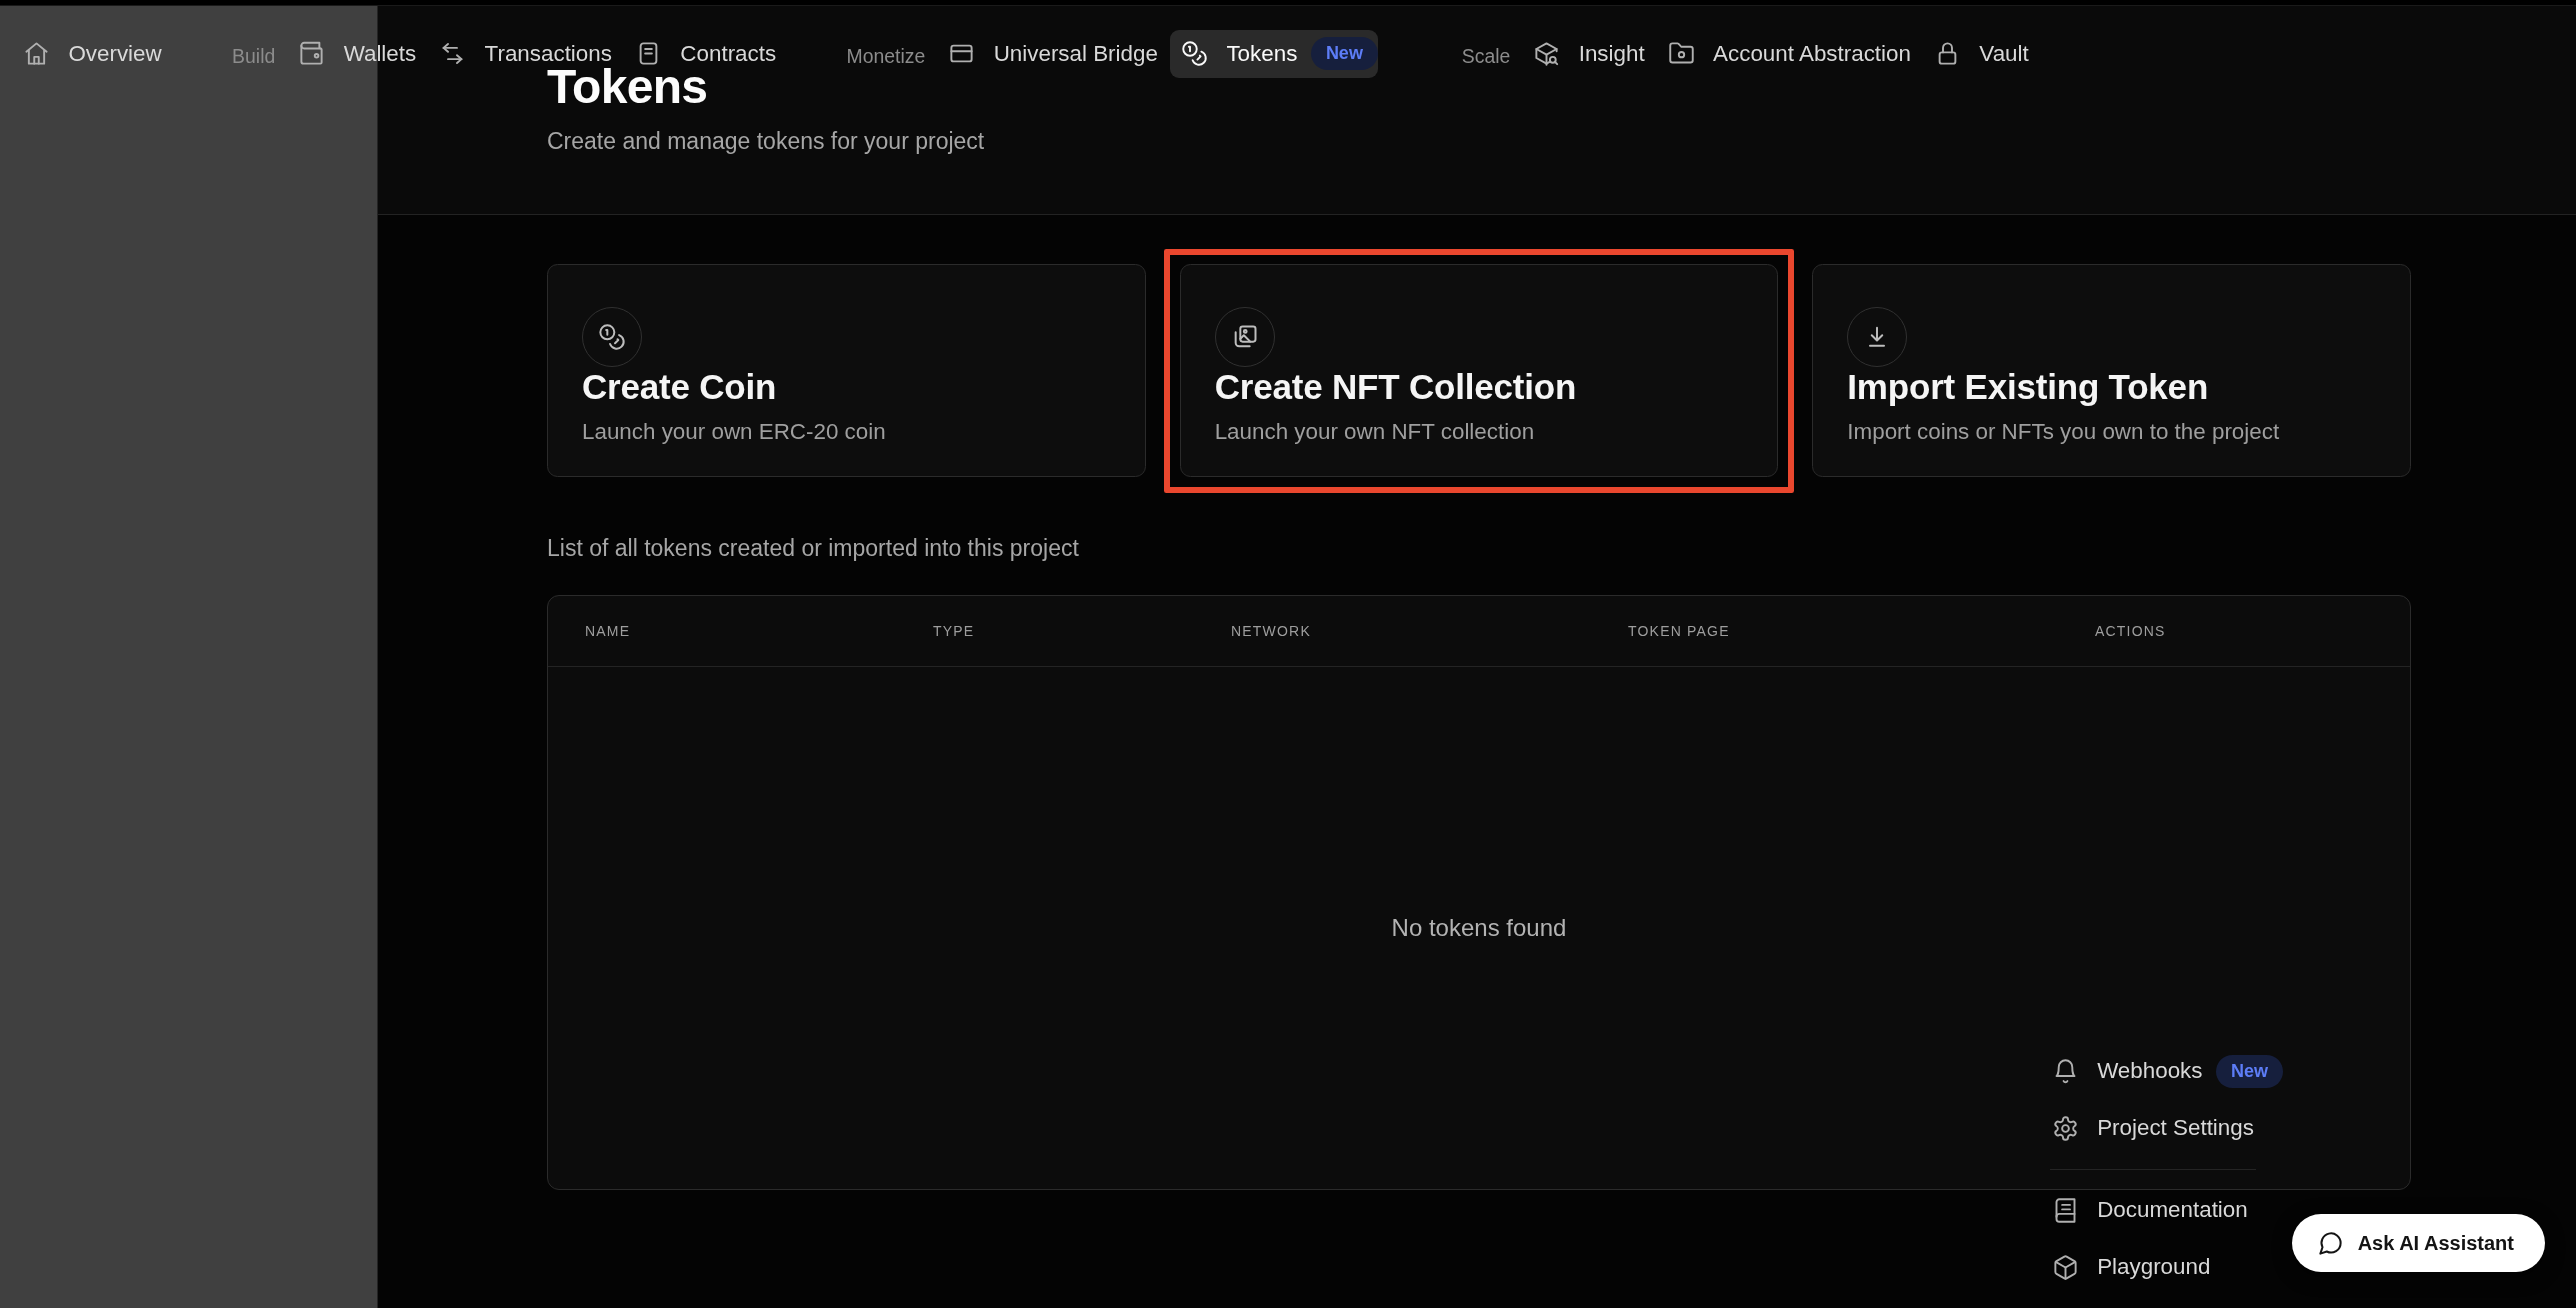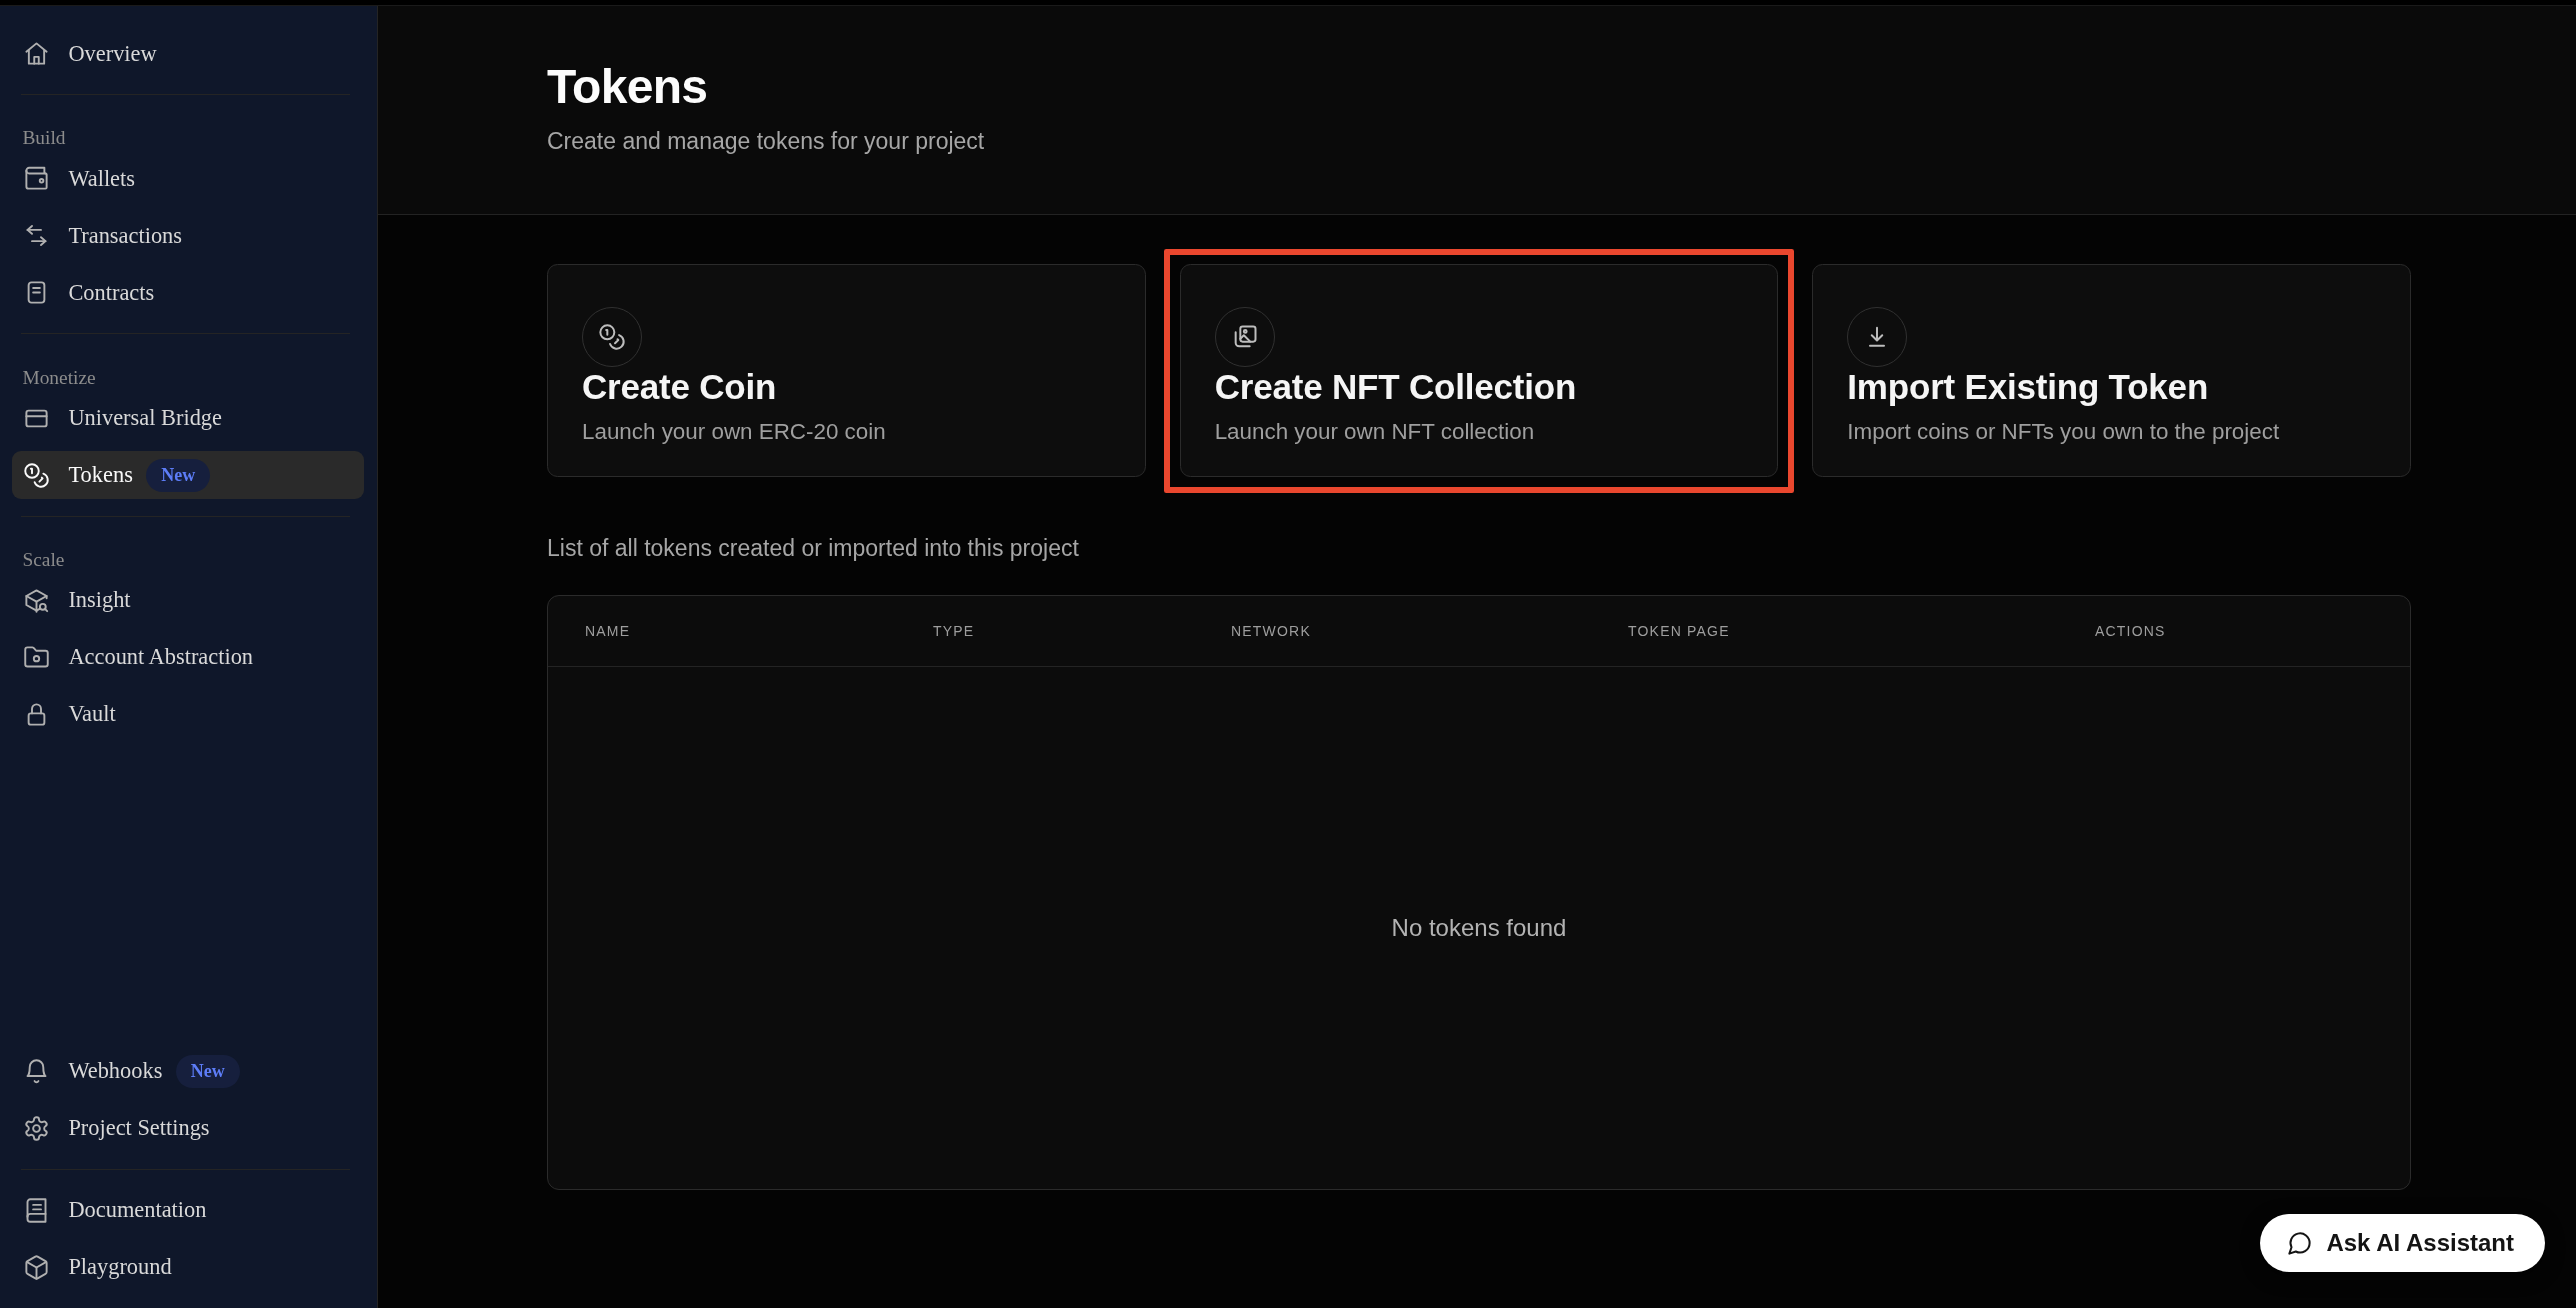--- a/index.html
+++ b/index.html
@@ -11,22 +11,22 @@
     background: #040404; overflow: hidden;
   }
   .top-strip {
     position: absolute; top: 0; left: 0; right: 0; height: 6px;
     background: #000; border-bottom: 0.7px solid #1a1a1a; z-index: 6;
   }
 
   
   .sidebar {
     position: absolute; top: 0; left: 0; bottom: 0; width: 378px;
-    background: #0f172a; border-right: 0.7px solid #242424;
-    display: flex; flex-direction: column; padding: 25.4px 0 13.5px 0; z-index: 2; font-family: Liberation Serif, serif;
+    background: #404040; border-right: 0.7px solid #242424;
+    display: flex; flex-direction: row; padding: 25.4px 0 13.5px 0; z-index: 2;
   }
   .nav-item {
     display: flex; align-items: center; height: 57px; padding-left: 22.4px;
     color: #d9d9d9; font-size: 22.4px; cursor: pointer; flex: 0 0 auto;
   }
   .nav-item .nav-icon { display: flex; align-items: center; justify-content: center; width: 28px; height: 28px; margin-right: 18px; color: #b0b0b0; flex: 0 0 auto; }
   .nav-item .nav-icon svg { width: 27px; height: 27px; }
   .nav-item.active {
     background: #2a2a2a; border-radius: 9px; margin: 4.5px 13.5px 4.5px 12px;
     height: 48px; padding-left: 10.5px; color: #fafafa;
@@ -83,21 +83,21 @@
     display: grid; grid-template-columns: 348px 298px 397px 467px 1fr;
     height: 71px; align-items: center; border-bottom: 0.7px solid #242424; flex: 0 0 auto;
   }
   .th { padding-left: 37px; font-size: 14px; font-weight: 500; letter-spacing: 1.2px; color: #9e9e9e; }
   .table-empty { flex: 1; display: flex; align-items: center; justify-content: center; font-size: 24px; color: #b3b3b3; }
 
   .ai-button {
     position: absolute; right: 31px; bottom: 37px; height: 58px;
     background: #ffffff; color: #141414; border-radius: 747px;
     display: flex; align-items: center; gap: 13.5px; padding: 0 31px 0 25.4px;
-    font-size: 24px; font-weight: 600; cursor: pointer; z-index: 8;
+    font-size: 20px; font-weight: 600; cursor: pointer; z-index: 8;
     box-shadow: 0 4.5px 18px rgba(0,0,0,0.6);
   }
   .ai-button svg { width: 27px; height: 27px; }
 
   .icon-svg { display: block; }
 </style>
 </head>
 <body>
 
 <div class="screen">

